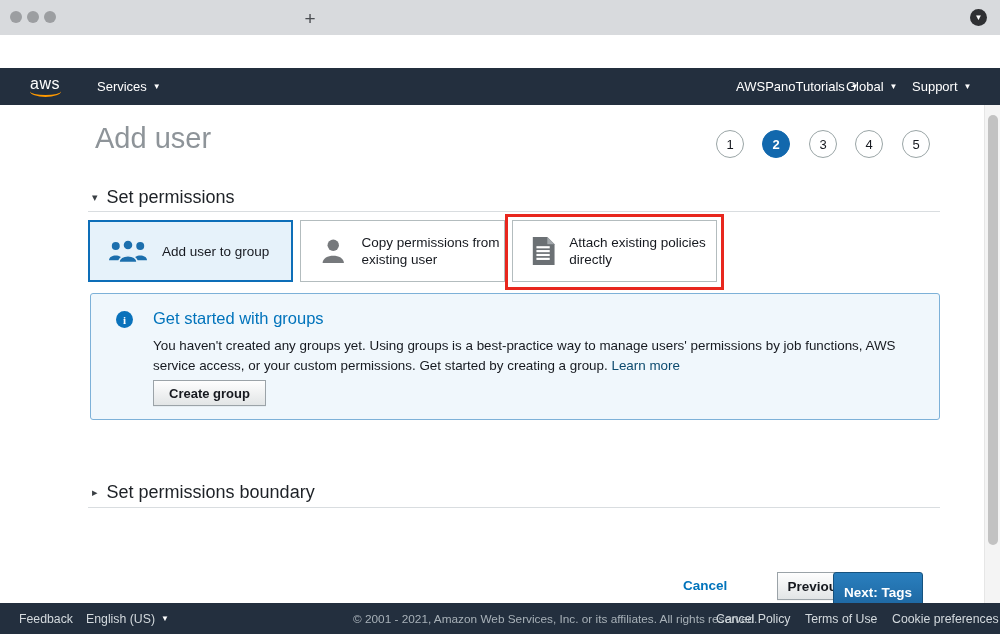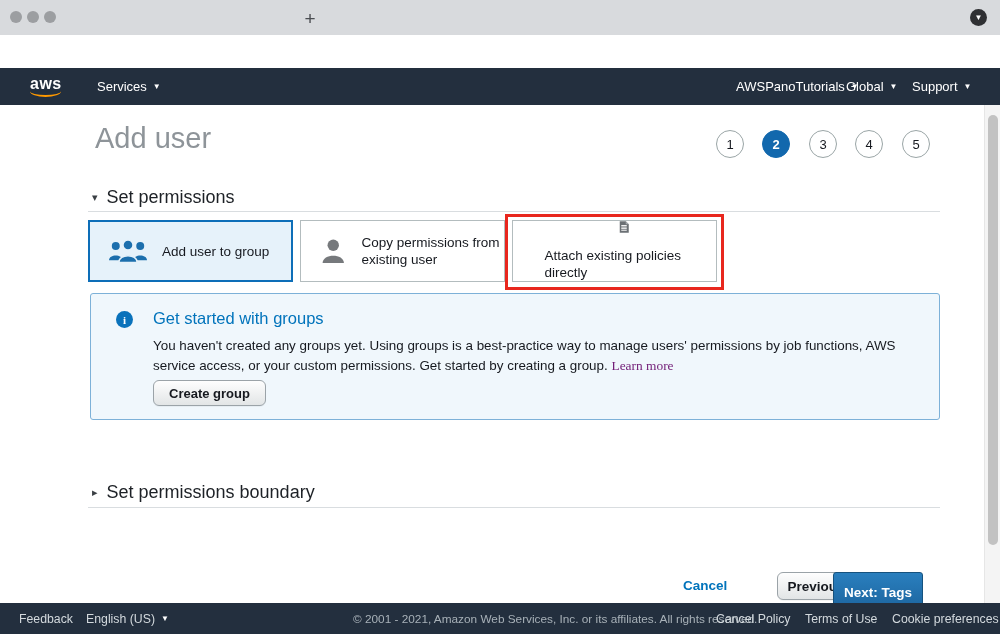--- a/index.html
+++ b/index.html
@@ -38,21 +38,21 @@
   .ext-by { left:890px; }
   .ext-by .b { position:absolute; left:0; top:0; width:11px; height:13px; background:#4a8af4; border-radius:2px; }
   .ext-by .y { position:absolute; left:7px; top:7px; width:9px; height:9px; background:#fbbc05; border-radius:1px; }
   .ext-puzzle { left:918px; }
   .avatar { position:absolute; left:944px; top:40px; width:25px; height:25px; border-radius:50%;
             background:radial-gradient(circle at 35% 35%, #e8c28a, #8a5a34 75%); }
   .menu-dots { position:absolute; left:980px; top:42px; font-size:15px; color:#5f6368; }
 
   
   .awsnav { position:absolute; top:68px; left:0; width:1000px; height:37px; background:#232f3e; color:#fff; }
-  .awslogo { position:absolute; left:30px; top:7px; color:#fff; font-weight:bold; font-size:16px; letter-spacing:0.5px; }
+  .awslogo { position:absolute; left:30px; top:7px; color:#fff; font-weight:normal; font-size:16px; letter-spacing:0.5px; }
   .awslogo .smile { width:31px; height:7px; border-bottom:2.5px solid #ff9900; border-radius:0 0 60% 60% / 0 0 100% 100%; margin-top:-3px; }
   .navitem { position:absolute; top:0; height:37px; display:flex; align-items:center; gap:6px; font-size:13px; color:#fff; }
   .caret { font-size:8px; color:#fff; }
   .awssearch { position:absolute; left:182px; top:74px; width:461px; height:25px; border:1px solid #87939f;
                border-radius:2px; display:flex; align-items:center; padding:0 9px; gap:8px; background:#232f3e; }
   .awssearch input { flex:1; background:transparent; border:none; outline:none; font-family:"Liberation Sans",sans-serif;
                      font-size:13px; font-style:italic; color:#9aa6b4; min-width:0; }
   .awssearch input::placeholder { color:#9aa6b4; font-style:italic; opacity:1; }
   .shortcut { font-size:12.5px; color:#8d99a8; flex:none; }
   .navicon { position:absolute; top:78px; width:18px; height:18px; }
@@ -69,33 +69,33 @@
   .perm-head { top:82px; }
   .bound-head { top:377px; }
   .hr { position:absolute; left:88px; width:852px; height:1px; background:#d9dde0; }
   .hr1 { top:106px; } .hr2 { top:402px; }
 
   .card { position:absolute; top:115px; height:62px; width:205px; display:flex; align-items:center;
           padding-left:18px; gap:14px; background:#fff; border:1px solid #b3bcbe; }
   .card-label { font-size:13.5px; color:#16191f; line-height:17px; }
   .card1 { left:88px; background:#e6f2fa; border:2px solid #0d6eb8; }
   .card2 { left:300px; } .card2 .card-label{ width:150px; }
-  .card3 { left:512px;flex-direction:column; } .card3 .card-label{ width:158px; }
+  .card3 { left:512px; } .card3 .card-label{ width:158px; }
   .redbox { position:absolute; left:505px; top:109px; width:219px; height:76px; border:3px solid #e8271e;
             pointer-events:none; z-index:5; background:transparent; }
 
   .infobox { position:absolute; left:90px; top:188px; width:850px; height:127px; background:#f0f7fc;
              border:1px solid #7db1d8; border-radius:3px; }
   .info-ico { position:absolute; left:25px; top:17px; width:17px; height:17px; border-radius:50%;
               background:#0a72bb; color:#fff; font-size:11px; font-weight:bold; font-family:"Liberation Serif",serif;
               display:flex; align-items:center; justify-content:center; }
   .info-title { position:absolute; left:62px; top:15px; font-size:16.5px; color:#0073bb; }
   .info-body { position:absolute; left:62px; top:42px; width:760px; font-size:13.4px; line-height:19.5px; color:#16191f; }
-  .link { color:#701a75; cursor:pointer;font-family:Liberation Serif, serif; }
-  .btn { border-radius:6px; font-weight:bold; font-size:13px; color:#16191f; display:inline-flex;
+  .link { color:#0c4a6e; cursor:pointer; }
+  .btn { border-radius:0; font-weight:bold; font-size:13px; color:#16191f; display:inline-flex;
          align-items:center; justify-content:center; background:linear-gradient(#fefefe,#e2e5e6);
          border:1px solid #9ba3a8; box-shadow:0 1px 0 rgba(0,0,0,0.04); }
   .create-group { position:absolute; left:62px; top:86px; height:26px; padding:0 15px; }
 
   .cancel { position:absolute; left:683px; top:473px; font-size:13.5px; font-weight:bold; color:#0073bb; }
   .prev-btn { position:absolute; left:777px; top:467px; width:78px; height:28px; font-size:13.5px; }
   .next-btn { position:absolute; left:833px; top:467px; width:90px; height:40px; font-size:13.5px; font-weight:bold;
               color:#fff; border-radius:3px; background:linear-gradient(#2a7fbe,#1c649e); border:1px solid #16527e;
               display:flex; align-items:center; justify-content:center; }
 

